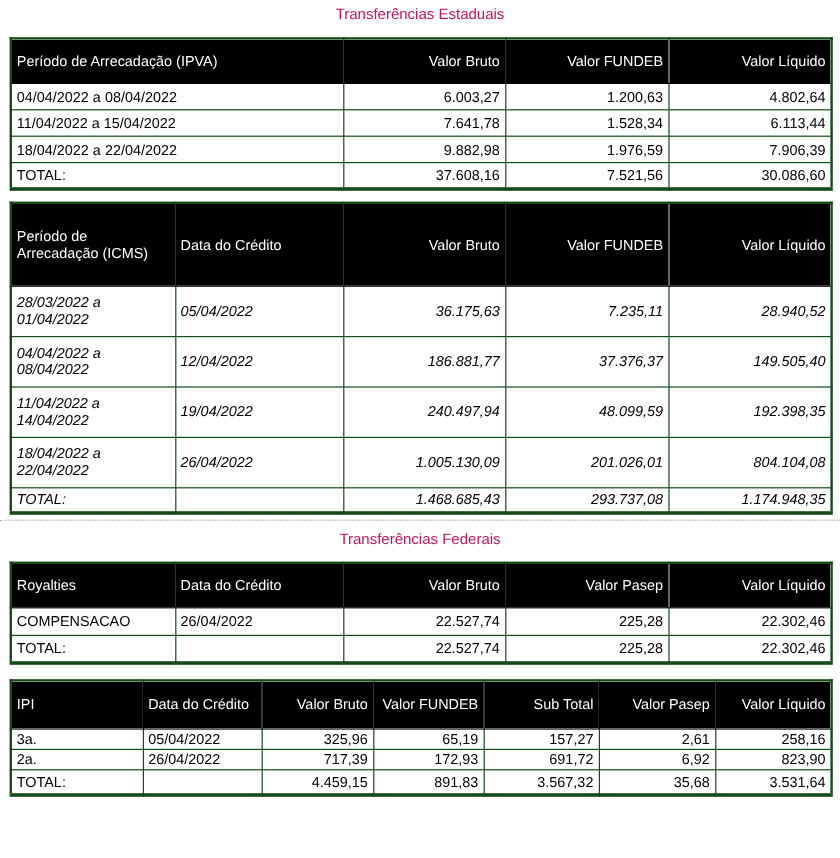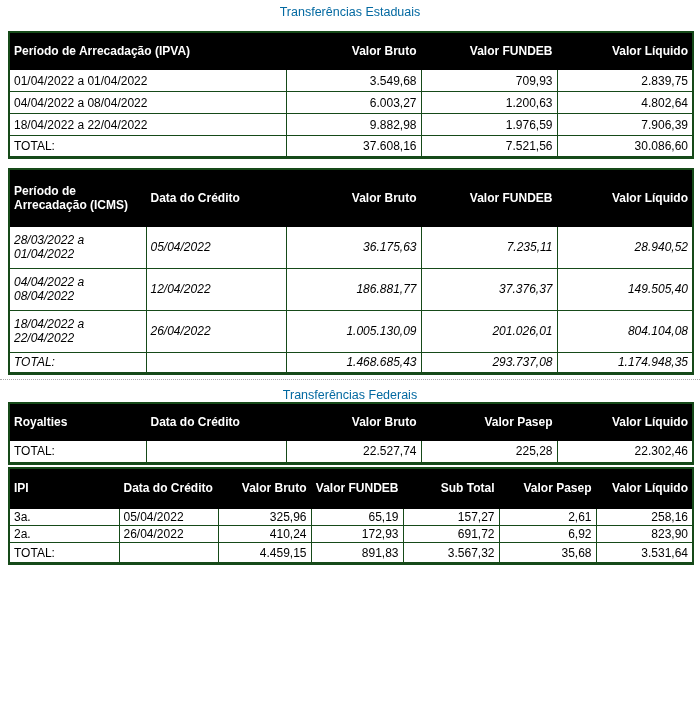--- a/index.html
+++ b/index.html
@@ -3,54 +3,54 @@
 <meta charset="utf-8">
 <style>
   html, body { margin:0; padding:0; }
   body {
     width:700px; height:715px; background:#ffffff;
     font-family:"Liberation Sans", sans-serif;
     font-size:12px; color:#000000;
     padding-top:5px; box-sizing:border-box;
   }
   .section-title {
-    text-align:center; font-size:12.5px; color:#0369a1;
+    text-align:center; font-size:12.5px; color:#be185d;
     line-height:14px; height:14px;
   }
   .title-1 { margin-bottom:12px; }
-  .title-2 { margin-top:8px; margin-bottom:0; }
+  .title-2 { margin-top:8px; margin-bottom:12px; }
   table.report {
     border-collapse:collapse; table-layout:fixed;
     width:684px; margin-left:8px;
     border:2px solid #164a19; border-bottom-width:3px;
   }
   table.report td {
     border:1px solid #164a19;
     padding:1px 4px; overflow:hidden;
   }
   table.report th {
     background:#000000; color:#ffffff;
     border:1px solid #000000;
-    font-weight:bold; padding:11px 4px; overflow:hidden;
+    font-weight:normal; padding:11px 4px; overflow:hidden;
   }
   .al { text-align:left; }
   .ar { text-align:right; }
   
   .t1 thead tr { height:24px; } .t1 tbody tr { height:22px; }
-  .t2 thead tr { height:57px; } .t2 tbody tr { height:42px;font-style:italic; } .t2 tr.total { height:21px; }
+  .t2 thead tr { height:69px; } .t2 tbody tr { height:42px;font-style:italic; } .t2 tr.total { height:21px; }
   .t3 thead tr { height:23px; } .t3 tbody tr { height:23px; }
   .t4 thead tr { height:41px; } .t4 tbody tr { height:14px; } .t4 tr.total { height:21px; }
   
   .t1 col.c0{width:277px} .t1 col.c1{width:135px} .t1 col.c2{width:136px} .t1 col.c3{width:136px}
   .t2 col.c0{width:137px} .t2 col.c1{width:140px} .t2 col.c2{width:135px} .t2 col.c3{width:136px} .t2 col.c4{width:136px}
   .t3 col.c0{width:137px} .t3 col.c1{width:140px} .t3 col.c2{width:135px} .t3 col.c3{width:136px} .t3 col.c4{width:136px}
   .t4 col.c0{width:110px} .t4 col.c1{width:99px}  .t4 col.c2{width:93px}  .t4 col.c3{width:92px}
   .t4 col.c4{width:96px}  .t4 col.c5{width:97px}  .t4 col.c6{width:97px}
   .t2 { margin-top:9px; }
-  .t4 { margin-top:2px;border-radius:21px; }
+  .t4 { margin-top:12px;border-radius:21px; }
   .dotted-sep {
     margin-top:4px; width:700px; height:0;
     border-top:1px dotted #a9a9a9;
   }
 </style>
 </head>
 <body>
 
 <div class="section-title title-1">Transferências Estaduais</div>
 
@@ -63,31 +63,31 @@
     </colgroup>
   <thead>
     <tr>
       <th class="al">Período de Arrecadação (IPVA)</th>
       <th class="ar">Valor Bruto</th>
       <th class="ar">Valor FUNDEB</th>
       <th class="ar">Valor Líquido</th>
     </tr>
   </thead>
   <tbody>
-    <tr>
-      <td class="al">01/04/2022 a 01/04/2022</td>
-      <td class="ar">3.549,68</td>
-      <td class="ar">709,93</td>
-      <td class="ar">2.839,75</td>
-    </tr>
     <tr>
       <td class="al">04/04/2022 a 08/04/2022</td>
       <td class="ar">6.003,27</td>
       <td class="ar">1.200,63</td>
       <td class="ar">4.802,64</td>
+    </tr>
+    <tr>
+      <td class="al">11/04/2022 a 15/04/2022</td>
+      <td class="ar">7.641,78</td>
+      <td class="ar">1.528,34</td>
+      <td class="ar">6.113,44</td>
     </tr>
     <tr>
       <td class="al">18/04/2022 a 22/04/2022</td>
       <td class="ar">9.882,98</td>
       <td class="ar">1.976,59</td>
       <td class="ar">7.906,39</td>
     </tr>
     <tr class="total">
       <td class="al">TOTAL:</td>
       <td class="ar">37.608,16</td>
@@ -123,20 +123,27 @@
       <td class="ar">28.940,52</td>
     </tr>
     <tr>
       <td class="al">04/04/2022 a 08/04/2022</td>
       <td class="al">12/04/2022</td>
       <td class="ar">186.881,77</td>
       <td class="ar">37.376,37</td>
       <td class="ar">149.505,40</td>
     </tr>
     <tr>
+      <td class="al">11/04/2022 a 14/04/2022</td>
+      <td class="al">19/04/2022</td>
+      <td class="ar">240.497,94</td>
+      <td class="ar">48.099,59</td>
+      <td class="ar">192.398,35</td>
+    </tr>
+    <tr>
       <td class="al">18/04/2022 a 22/04/2022</td>
       <td class="al">26/04/2022</td>
       <td class="ar">1.005.130,09</td>
       <td class="ar">201.026,01</td>
       <td class="ar">804.104,08</td>
     </tr>
     <tr class="total">
       <td class="al">TOTAL:</td>
       <td class="al"></td>
       <td class="ar">1.468.685,43</td>
@@ -161,20 +168,27 @@
   <thead>
     <tr>
       <th class="al">Royalties</th>
       <th class="al">Data do Crédito</th>
       <th class="ar">Valor Bruto</th>
       <th class="ar">Valor Pasep</th>
       <th class="ar">Valor Líquido</th>
     </tr>
   </thead>
   <tbody>
+    <tr>
+      <td class="al">COMPENSACAO</td>
+      <td class="al">26/04/2022</td>
+      <td class="ar">22.527,74</td>
+      <td class="ar">225,28</td>
+      <td class="ar">22.302,46</td>
+    </tr>
     <tr class="total">
       <td class="al">TOTAL:</td>
       <td class="al"></td>
       <td class="ar">22.527,74</td>
       <td class="ar">225,28</td>
       <td class="ar">22.302,46</td>
     </tr>
   </tbody>
 </table>
 
@@ -205,21 +219,21 @@
       <td class="al">05/04/2022</td>
       <td class="ar">325,96</td>
       <td class="ar">65,19</td>
       <td class="ar">157,27</td>
       <td class="ar">2,61</td>
       <td class="ar">258,16</td>
     </tr>
     <tr>
       <td class="al">2a.</td>
       <td class="al">26/04/2022</td>
-      <td class="ar">410,24</td>
+      <td class="ar">717,39</td>
       <td class="ar">172,93</td>
       <td class="ar">691,72</td>
       <td class="ar">6,92</td>
       <td class="ar">823,90</td>
     </tr>
     <tr class="total">
       <td class="al">TOTAL:</td>
       <td class="al"></td>
       <td class="ar">4.459,15</td>
       <td class="ar">891,83</td>

